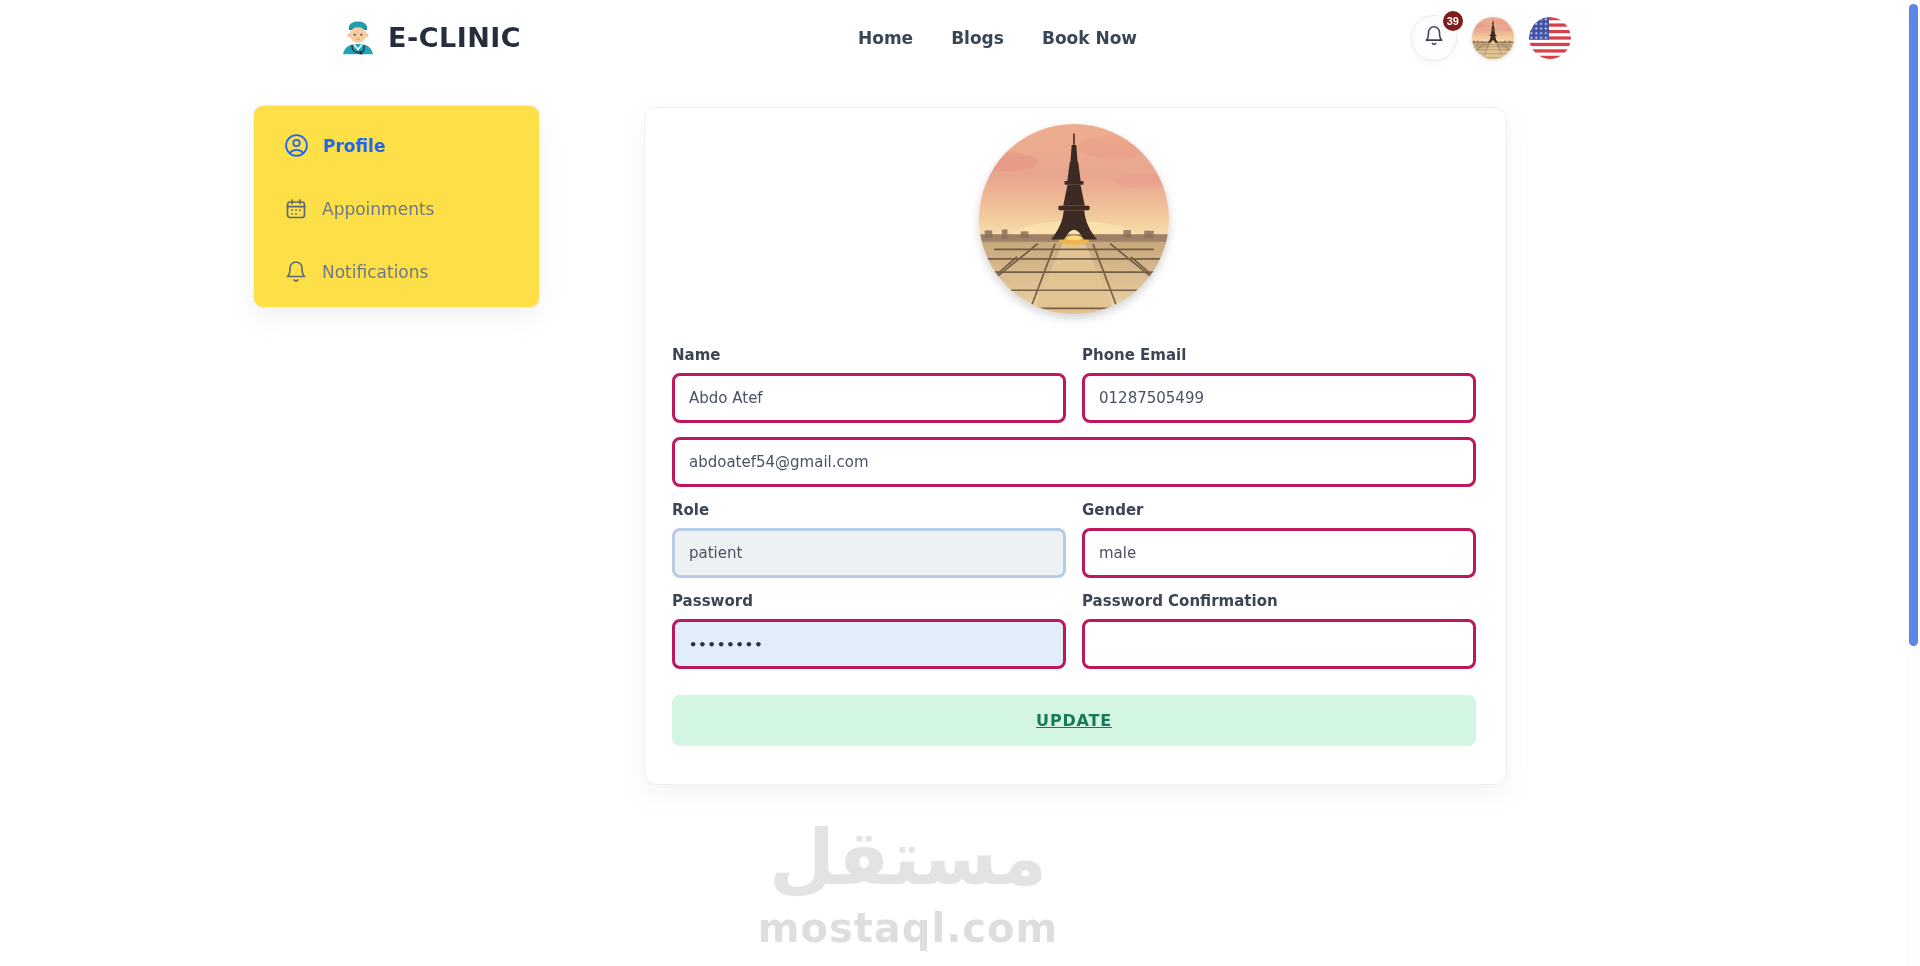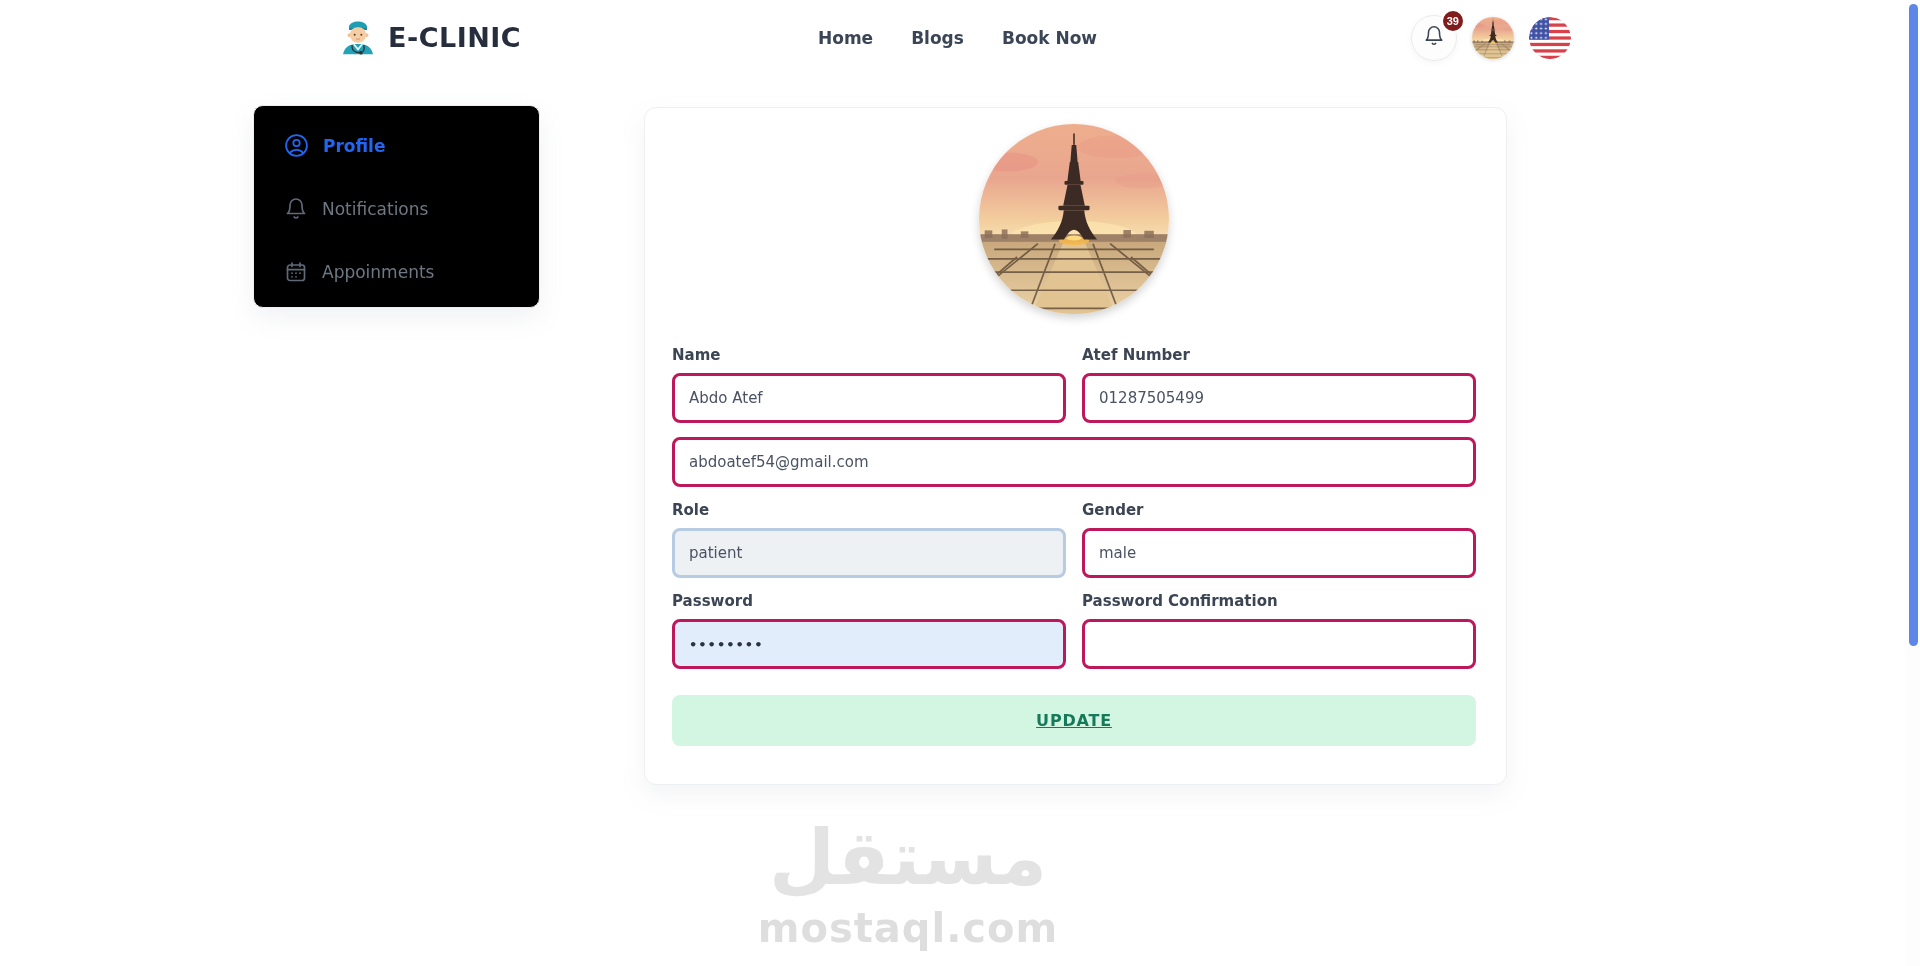--- a/index.html
+++ b/index.html
@@ -6,41 +6,41 @@
   html,body { background:#fff; }
   .page {
     position:relative; width:1920px; height:966px; background:#fff; overflow:hidden;
     font-family:"DejaVu Sans","Liberation Sans",sans-serif; color:#3a4556;
   }
 
   
   .header { position:absolute; left:0; top:0; width:100%; height:75px; background:#fff; }
   .brand { position:absolute; left:338px; top:0; height:75px; display:flex; align-items:center; gap:10px; cursor:pointer; }
   .brand-text { font-size:27px; font-weight:700; letter-spacing:.5px; color:#262e3e; }
-  .main-nav { position:absolute; left:818px; top:0; height:75px; display:flex; align-items:center; gap:38px; }
+  .main-nav { position:absolute; left:858px; top:0; height:75px; display:flex; align-items:center; gap:38px; }
   .nav-link { font-size:17px; font-weight:600; color:#3a4556; text-decoration:none; cursor:pointer; white-space:nowrap; }
   .header-right { position:absolute; right:349px; top:0; height:75px; display:flex; align-items:center; gap:15px; }
   .bell-btn {
     position:relative; width:46px; height:46px; border-radius:50%; background:#fdfdfd;
     border:1px solid #ececec; display:flex; align-items:center; justify-content:center; cursor:pointer;
     box-shadow:0 2px 6px rgba(120,130,145,.08);
   }
   .badge {
     position:absolute; top:-7px; right:-9px; min-width:24px; height:24px; padding:0 4px;
     background:#7f1d1d; border:2px solid #fff; border-radius:12px; color:#fff;
     font-size:11px; font-weight:700; display:flex; align-items:center; justify-content:center;
   }
   .avatar-sm { width:42px; height:42px; border-radius:50%; overflow:hidden; cursor:pointer; box-shadow:0 1px 4px rgba(0,0,0,.15); }
   .avatar-sm svg, .flag-btn svg { display:block; width:100%; height:100%; }
   .flag-btn { width:42px; height:42px; border-radius:50%; overflow:hidden; cursor:pointer; }
 
   
   .sidebar-card {
     position:absolute; left:253px; top:105px; width:287px; height:203px;
-    background:#000000; border:1px solid #efefef; border-radius:10px;
+    background:#fde047; border:1px solid #efefef; border-radius:10px;
     box-shadow:0 10px 24px rgba(140,150,165,.12); padding-top:8px;
   }
   .side-item { display:flex; align-items:center; gap:14px; height:63px; padding-left:30px; font-size:17px; color:#6d7884; cursor:pointer; }
   .side-item .si-icon { display:flex; align-items:center; }
   .side-item.active { color:#2166f3; font-weight:700; }
 
   
   .profile-card {
     position:absolute; left:644px; top:107px; width:863px; height:678px;
     background:#fff; border:1px solid #efefef; border-radius:12px;
@@ -214,61 +214,61 @@
         <svg width="25" height="25" viewBox="0 0 24 24" fill="none" stroke="#2166f3" stroke-width="1.7" stroke-linecap="round">
           <circle cx="12" cy="12" r="10"></circle>
           <circle cx="12" cy="9.6" r="3.1"></circle>
           <path d="M5.6 19.1a8.6 8.6 0 0 1 12.8 0"></path>
         </svg>
       </span>
       <span>Profile</span>
     </div>
     <div class="side-item">
       <span class="si-icon">
-        <svg width="24" height="24" viewBox="0 0 24 24" fill="none" stroke="#5f6a78" stroke-width="1.7" stroke-linecap="round" stroke-linejoin="round">
-          <path d="M18 8a6 6 0 0 0-12 0c0 7-2.5 8.5-2.5 8.5h17S18 15 18 8"></path>
-          <path d="M10.2 20a2.1 2.1 0 0 0 3.6 0"></path>
-        </svg>
-      </span>
-      <span>Notifications</span>
-    </div>
-    <div class="side-item">
-      <span class="si-icon">
         <svg width="24" height="24" viewBox="0 0 24 24" fill="none" stroke="#5f6a78" stroke-width="1.7" stroke-linecap="round">
           <rect x="3.5" y="5" width="17" height="15.5" rx="2.5"></rect>
           <path d="M3.5 9.7 H20.5"></path>
           <path d="M8 3 v3.5 M16 3 v3.5"></path>
           <g fill="#5f6a78" stroke="none">
             <circle cx="8" cy="13.2" r="0.9"></circle>
               <circle cx="12" cy="13.2" r="0.9"></circle>
               <circle cx="16" cy="13.2" r="0.9"></circle>
             <circle cx="8" cy="16.8" r="0.9"></circle>
               <circle cx="12" cy="16.8" r="0.9"></circle>
           </g>
         </svg>
       </span>
       <span>Appoinments</span>
     </div>
+    <div class="side-item">
+      <span class="si-icon">
+        <svg width="24" height="24" viewBox="0 0 24 24" fill="none" stroke="#5f6a78" stroke-width="1.7" stroke-linecap="round" stroke-linejoin="round">
+          <path d="M18 8a6 6 0 0 0-12 0c0 7-2.5 8.5-2.5 8.5h17S18 15 18 8"></path>
+          <path d="M10.2 20a2.1 2.1 0 0 0 3.6 0"></path>
+        </svg>
+      </span>
+      <span>Notifications</span>
+    </div>
   </aside>
 
   <main class="profile-card">
     <div class="avatar-lg">
       <svg viewBox="0 0 100 100">
           <use href="#eiffel-scene"></use>
         </svg>
     </div>
 
     <form class="profile-form">
       <div class="form-row">
         <div class="field">
           <label>Name</label>
           <input type="text" value="Abdo Atef" style="">
         </div>
         <div class="field">
-          <label>Atef Number</label>
+          <label>Phone Email</label>
           <input type="text" value="01287505499" style="">
         </div>
       </div>
 
       <div class="form-row">
         <div class="field">
           <input type="text" value="abdoatef54@gmail.com" style="">
         </div>
       </div>
 

